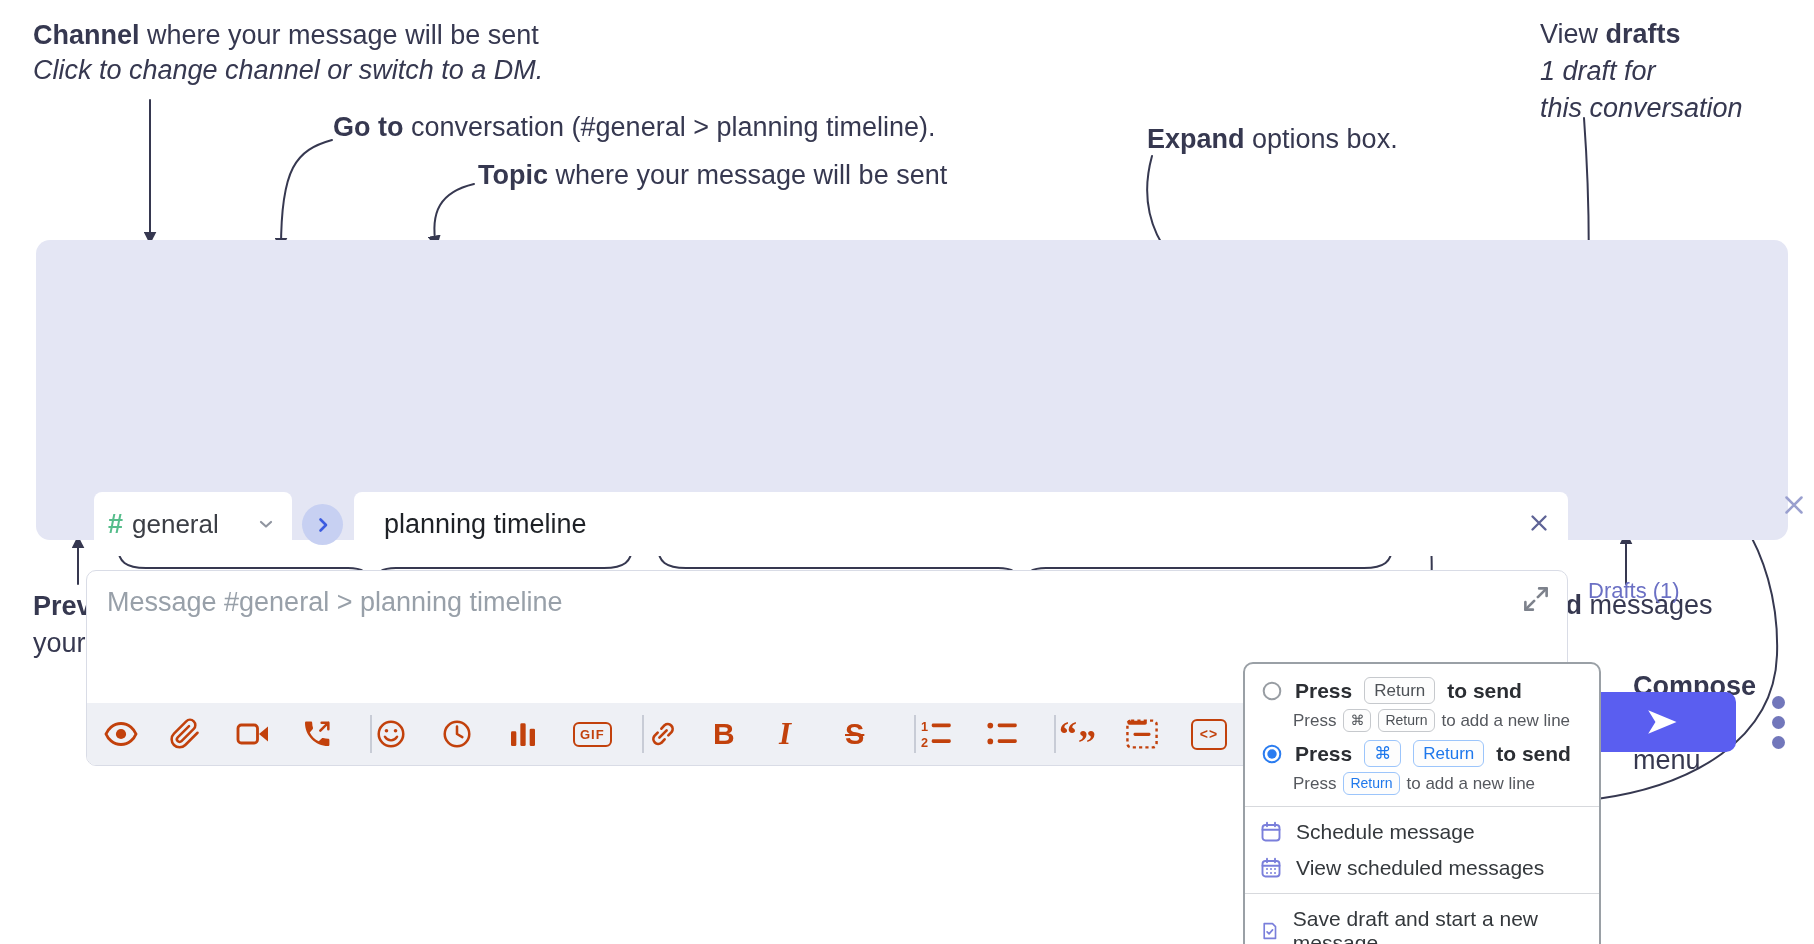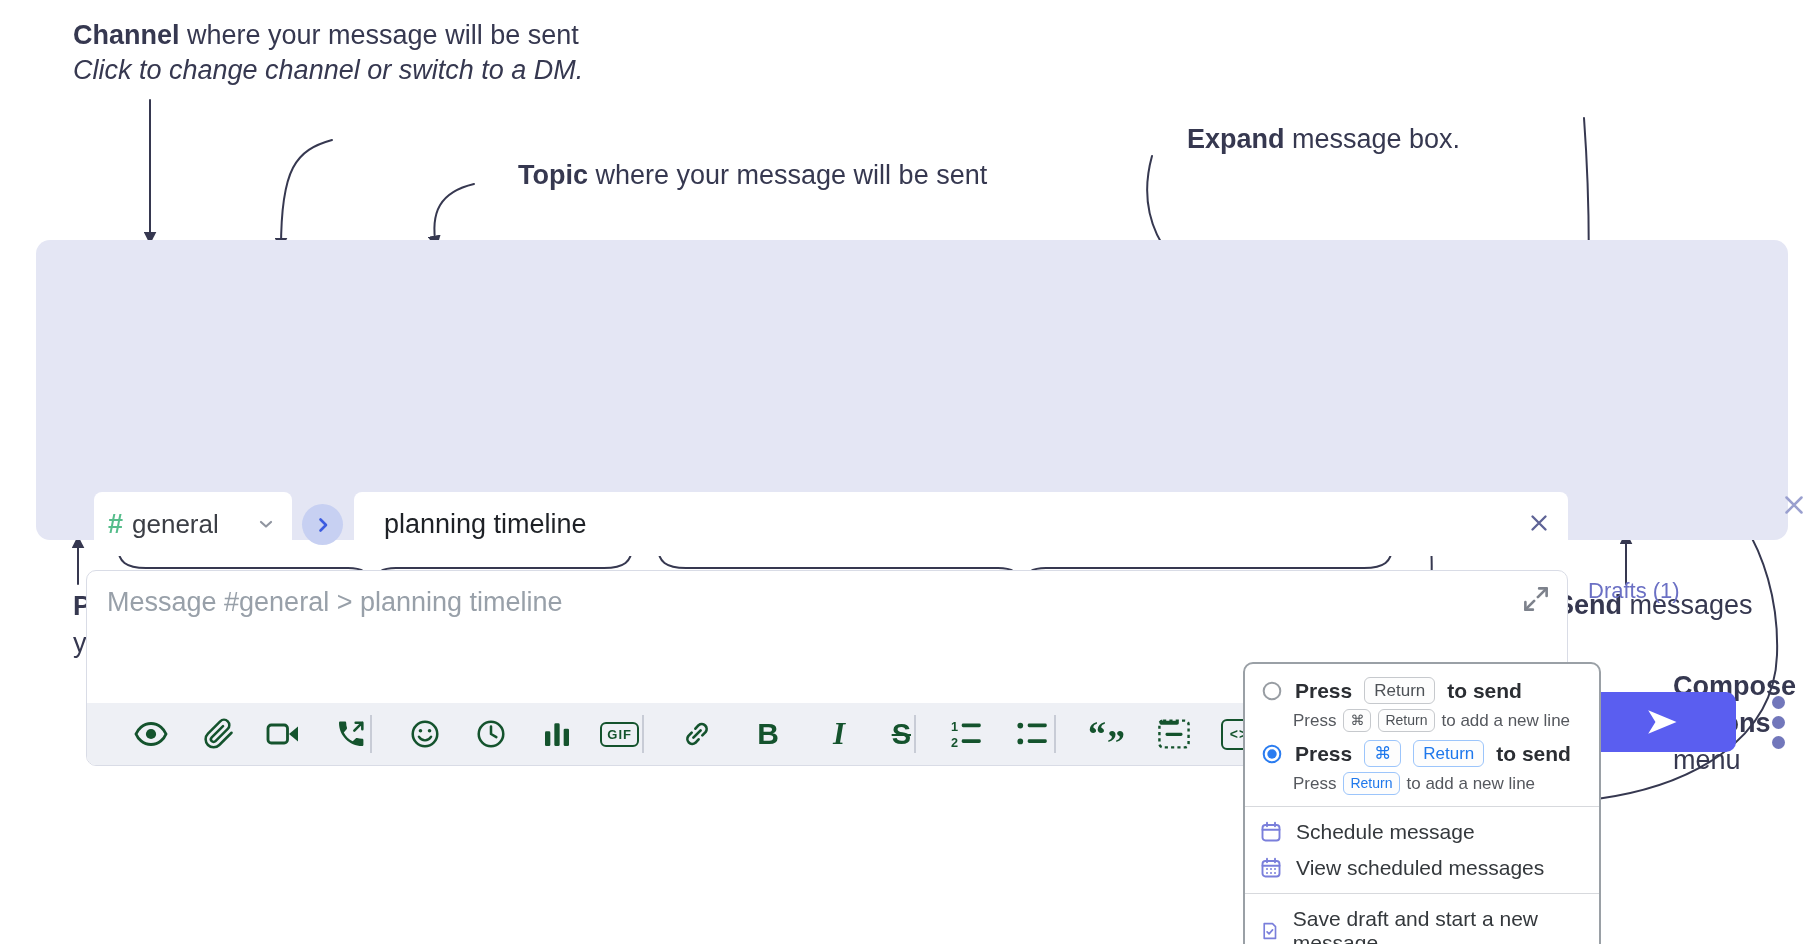--- a/index.html
+++ b/index.html
@@ -1,21 +1,21 @@
 <!DOCTYPE html>
 <html><head>
 <meta charset="utf-8">
 <style>
   * { box-sizing: border-box; margin: 0; padding: 0; }
   html,body { background:#fff; }
   body { font-family:"Liberation Sans", sans-serif; }
   #canvas { position:relative; width:1814px; height:944px; background:#fff; overflow:hidden; color:#363850; }
 
   
-  .ann { position:absolute; font-size:27px; line-height:35px; color:#363850; white-space:nowrap;margin-left:40px; }
+  .ann { position:absolute; font-size:27px; line-height:35px; color:#363850; white-space:nowrap; }
   .ann .b { font-weight:bold; }
   .ann .i { font-style:italic; }
   #overlay { position:absolute; left:0; top:0; width:1814px; height:944px; pointer-events:none; }
 
   
   #compose { position:absolute; left:36px; top:240px; width:1752px; height:300px;
              background:#e4e6f4; border-radius:14px; }
   #chan-sel { position:absolute; left:58px; top:252px; width:198px; height:64px; background:#fff;
               border-radius:8px; display:flex; align-items:center; padding:0 14px; gap:9px; cursor:pointer; }
   #chan-sel .hash { color:#56bd8b; font-weight:bold; font-size:27px; }
@@ -31,21 +31,21 @@
   #msg-box { position:absolute; left:50px; top:330px; width:1482px; height:196px; background:#fff;
              border:1.5px solid #d9dce6; border-radius:10px; }
   #msg-box textarea { position:absolute; left:0; top:0; width:100%; height:132px; border:none; background:transparent;
              resize:none; outline:none; font-family:inherit; font-size:27px; color:#14532d; padding:16px 60px 0 20px; }
   #msg-box textarea::placeholder { color:#98a0a9; opacity:1; }
   #expand-btn { position:absolute; right:14px; top:12px; width:34px; height:34px; border:none; background:transparent; cursor:pointer; }
 
   #toolbar { position:absolute; left:0; bottom:0; width:100%; height:62px; background:#eef0f5;
              border-radius:0 0 9px 9px; display:flex; align-items:center; padding-left:16px; }
   .tbi { width:66px; height:56px; border:none; background:transparent; display:flex; align-items:center;
-         justify-content:flex-end; color:#14532d; cursor:pointer; flex:0 0 auto; }
+         justify-content:flex-start; color:#c2410c; cursor:pointer; flex:0 0 auto; }
   .tb-div { width:2px; height:38px; background:#c8ccd6; margin:0 3px; flex:0 0 auto; }
   .glyph-b { font-size:30px; font-weight:bold; }
   .glyph-i { font-family:"Liberation Serif", serif; font-style:italic; font-size:31px; font-weight:600; }
   .glyph-s { font-size:29px; font-weight:600; text-decoration:line-through; }
   .glyph-gif { border:2.5px solid currentColor; border-radius:6px; font-size:13px; font-weight:bold; padding:3px 5px; letter-spacing:1px; }
   .glyph-code { border:2.5px solid currentColor; border-radius:6px; width:36px; height:31px; font-size:14px; font-weight:bold;
                 display:flex; align-items:center; justify-content:center; letter-spacing:1px; }
   .glyph-quote { font-family:"Liberation Serif", serif; font-weight:bold; font-size:36px; line-height:20px; }
   .glyph-quote .q2 { display:inline-block; transform:translateY(9px); margin-left:1px; }
   .glyph-math { font-size:26px; font-weight:600; }
@@ -96,25 +96,33 @@
       <path d="M 1597 799 C 1692 786, 1774 740, 1777 655 C 1779 598, 1762 553, 1744 524" marker-end="url(#arr)"></path>
       <path d="M 118 546 C 118 562, 126 568, 146 568 L 348 568 C 362 568, 369 572, 372 584 C 375 572, 382 568, 396 568 L 604 568 C 624 568, 632 562, 632 546"></path>
       <path d="M 658 546 C 658 562, 666 568, 686 568 L 998 568 C 1012 568, 1019 572, 1022 584 C 1025 572, 1032 568, 1046 568 L 1364 568 C 1384 568, 1392 562, 1392 546"></path>
     </g>
   </svg>
 
   <div class="ann" style="left:33px; top:18px;">
     <span class="b">Channel</span><span> where your message will be sent</span><br>
     <span class="i">Click to change channel or switch to a DM.</span>
   </div>
+  <div class="ann" style="left:333px; top:110px;">
+    <span class="b">Go to</span><span> conversation (#general &gt; planning timeline).</span>
+  </div>
   <div class="ann" style="left:478px; top:158px;">
     <span class="b">Topic</span><span> where your message will be sent</span>
   </div>
   <div class="ann" style="left:1147px; top:122px;">
-    <span class="b">Expand</span><span> message box.</span>
+    <span class="b">Expand</span><span> options box.</span>
+  </div>
+  <div class="ann" style="left:1540px; top:16px; line-height:37px;">
+    <span>View </span><span class="b">drafts</span><br>
+    <span class="i">1 draft for</span><br>
+    <span class="i">this conversation</span>
   </div>
   <div class="ann" style="left:33px; top:588px; line-height:37px;">
     <span class="b">Preview</span><br>
     <span>your message</span>
   </div>
   <div class="ann" style="left:248px; top:588px;">
     <span class="b">Insert</span><span> special items</span>
   </div>
   <div class="ann" style="left:866px; top:588px;">
     <span class="b">Format</span><span> your message</span>

